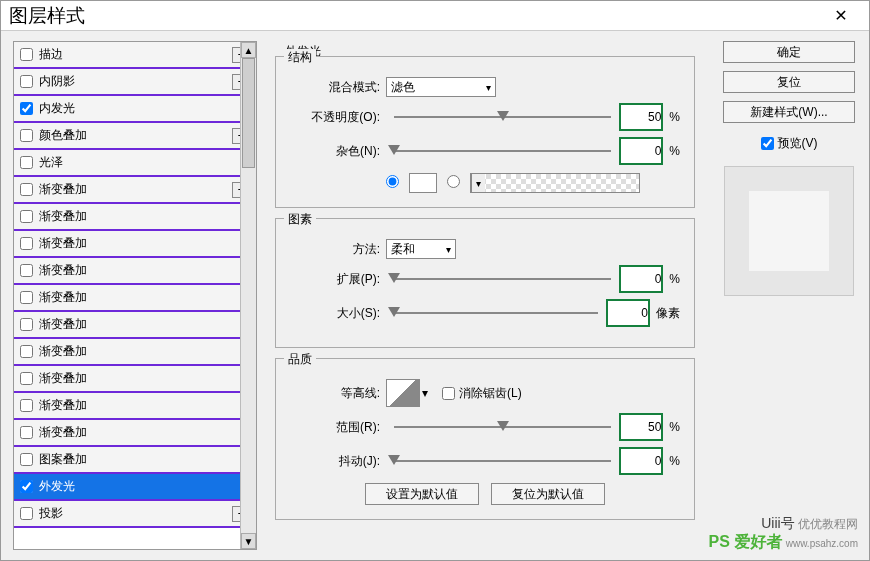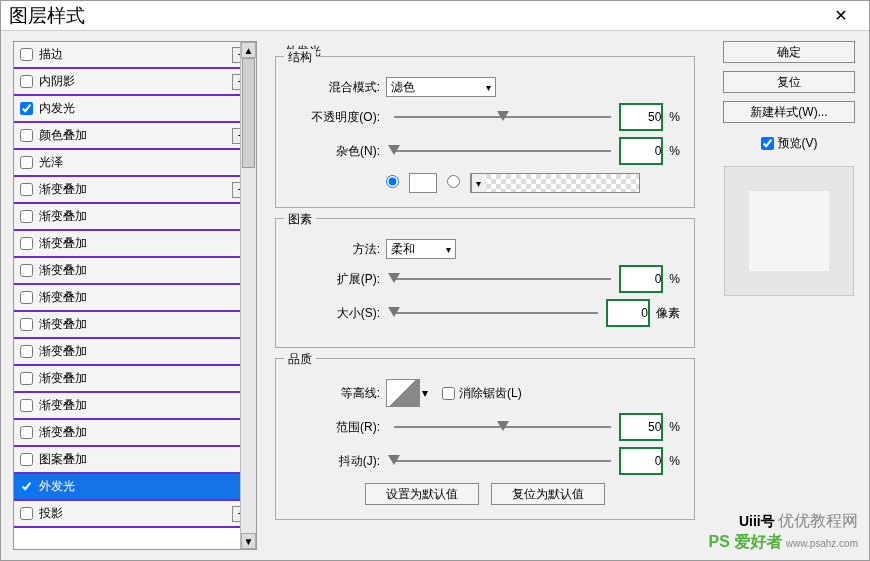--- a/index.html
+++ b/index.html
@@ -45,22 +45,22 @@
 .btn { height: 22px; padding: 0 20px; border: 1px solid #888; background: #f4f4f4; cursor: pointer; display:inline-flex; align-items:center; justify-content:center;}
 .btn-row { display:flex; gap:12px; justify-content:center; margin-top:8px;}
 
 .right { width: 160px; padding: 10px 14px; display:flex; flex-direction:column; gap:8px; align-items:stretch;}
 .right .btn { width:100%; justify-content:center;}
 .preview-check { display:flex; align-items:center; justify-content:center; gap:4px; margin-top:4px;}
 .preview-box { margin-top:6px; width:130px; height:130px; border:1px solid #c8c8c8; background:#e6e6e6; align-self:center; display:flex; align-items:center; justify-content:center;}
 .preview-inner { width:80px; height:80px; background:#f5f5f5; }
 
 .watermark { position:absolute; right:12px; bottom:8px; text-align:right; pointer-events:none; line-height:1.3;}
-.watermark .l1 { color:#000000; font-weight:bold; font-size:14px;}
-.watermark .l1s { color:#888; font-size:16px;}
+.watermark .l1 { color:#404040; font-weight:normal; font-size:14px;}
+.watermark .l1s { color:#888; font-size:12px;}
 .watermark .l2 { color:#4db33a; font-weight:bold; font-size:16px;}
 .watermark .l2s { color:#888; font-size:10px;}
 </style>
 </head>
 <body>
 
 <div class="window">
   <div class="titlebar">
     <span class="title">图层样式</span>
     <div class="close">✕</div>

